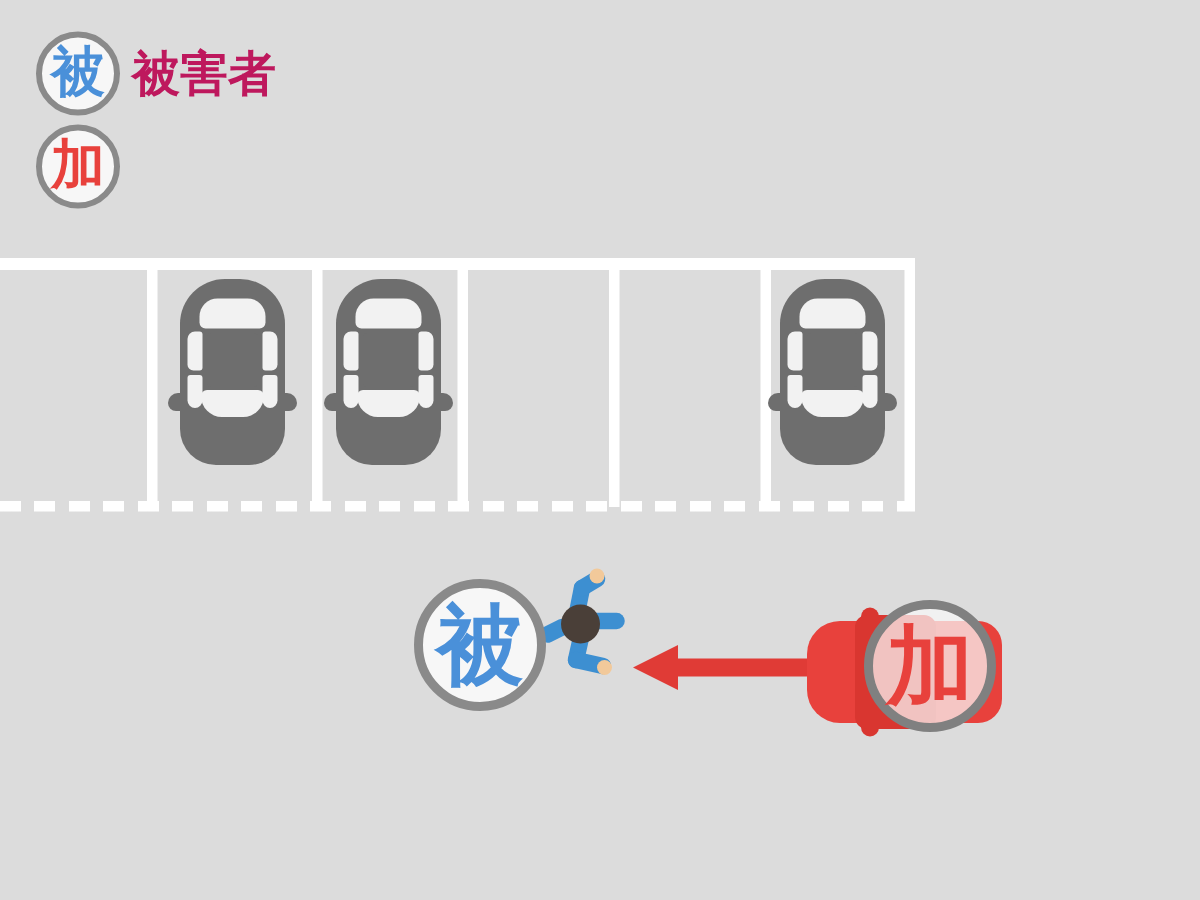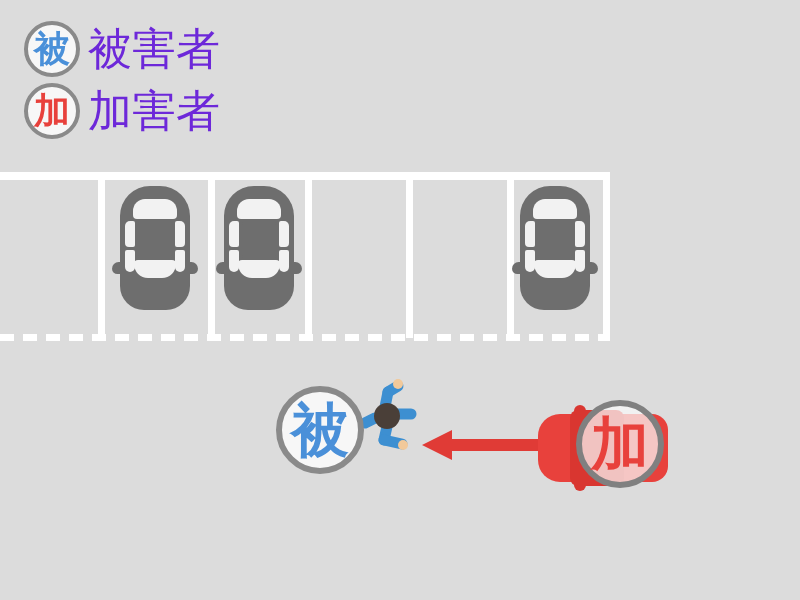--- a/index.html
+++ b/index.html
@@ -46,24 +46,24 @@
     align-items: center;
     justify-content: center;
     font-size: 36px;
     line-height: 1;
     font-weight: 700;
   }
   .legend-badge.victim  { color: #4a90d9; }
   .legend-badge.offender{ color: #e8413c; }
   .legend-label {
     margin-left: 8px;
-    font-size: 44px;
+    font-size: 32px;
     line-height: 1;
-    color: #6d28d9;
-    font-weight: 400;
+    color: #be185d;
+    font-weight: 700;
     white-space: nowrap;
   }
 
   
   .lot {
     position: absolute;
     left: 0;
     top: 172px;
     width: 610px;
     height: 170px;
@@ -255,21 +255,20 @@
 
   <div class="legend">
 
     <div class="legend-row">
       <div class="legend-badge victim">被</div>
       <div class="legend-label">被害者</div>
     </div>
 
     <div class="legend-row">
       <div class="legend-badge offender">加</div>
-      <div class="legend-label">加害者</div>
     </div>
 
   </div>
 
   <div class="lot">
 
     <div class="lot-top-line"></div>
 
     <div class="lot-divider" style="left:98px;"></div>
     <div class="lot-divider" style="left:208px;"></div>

